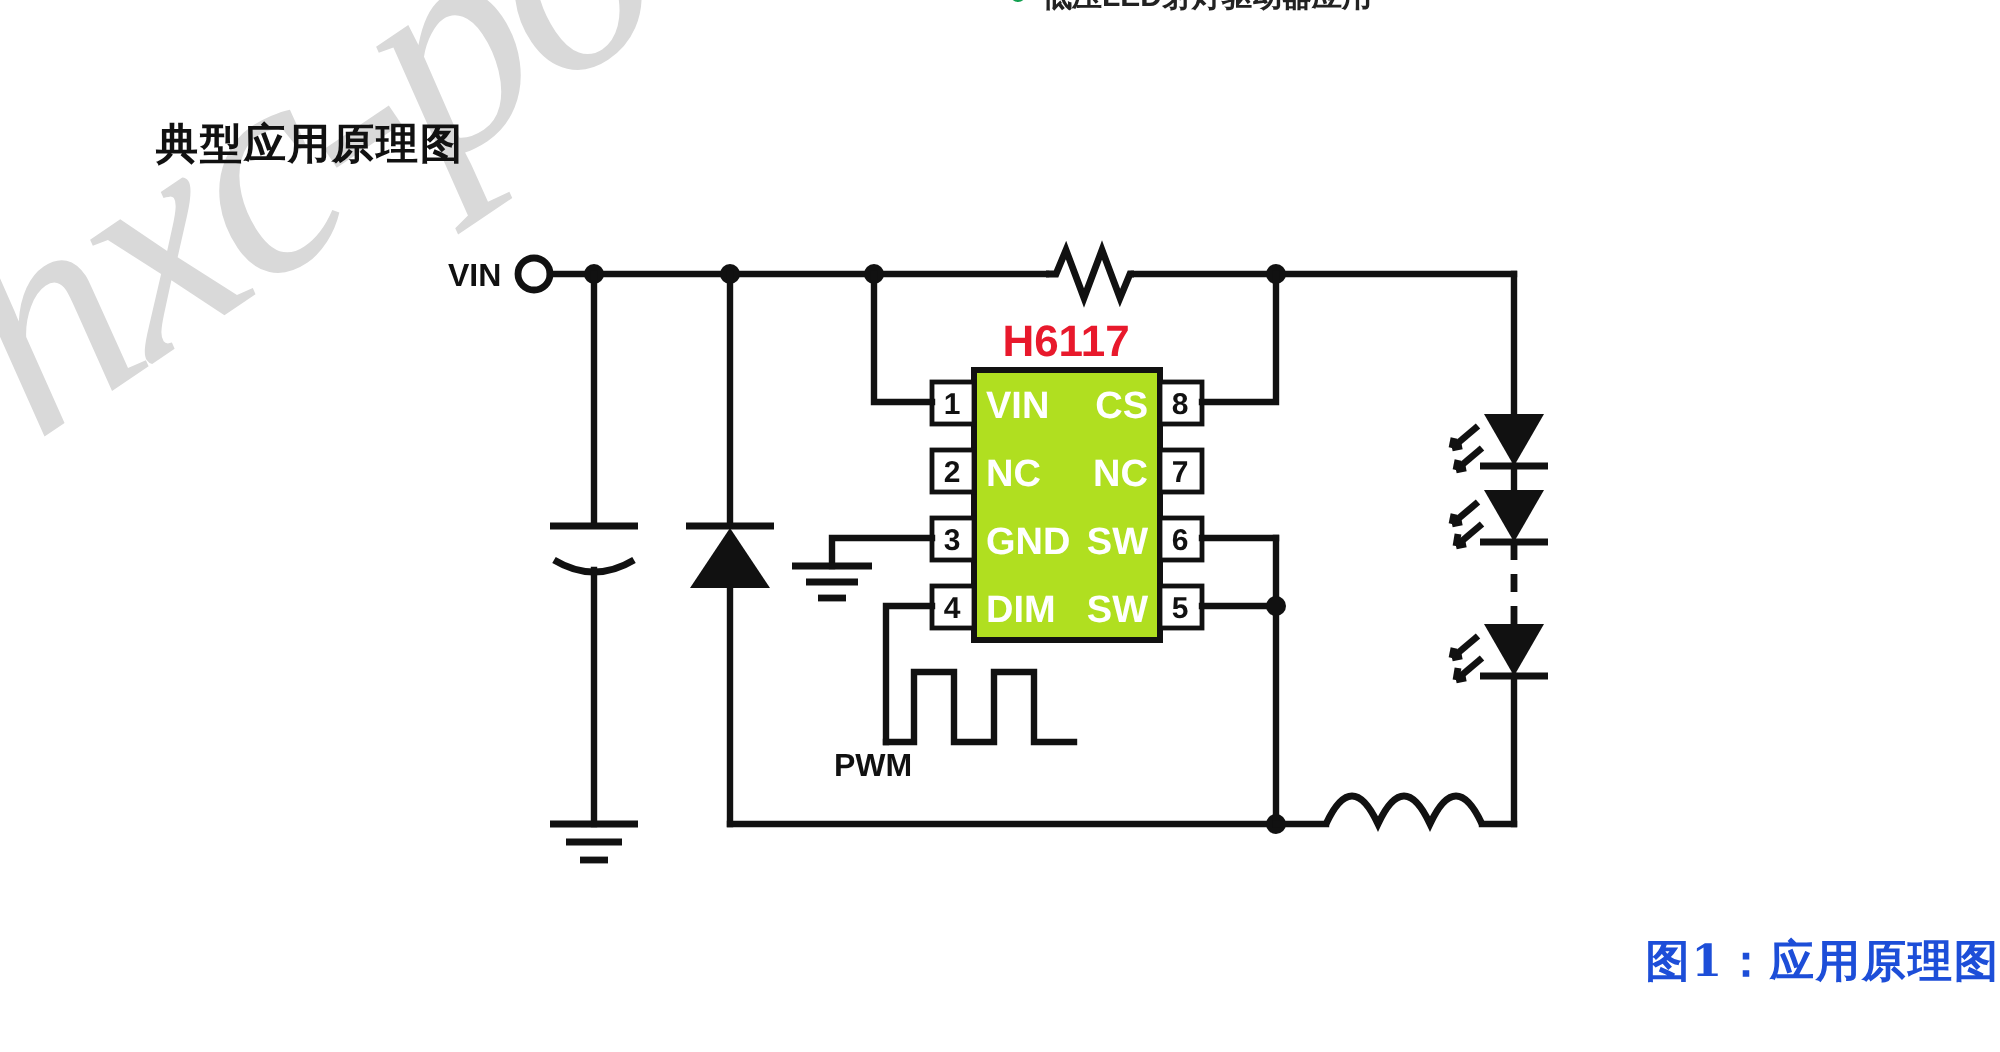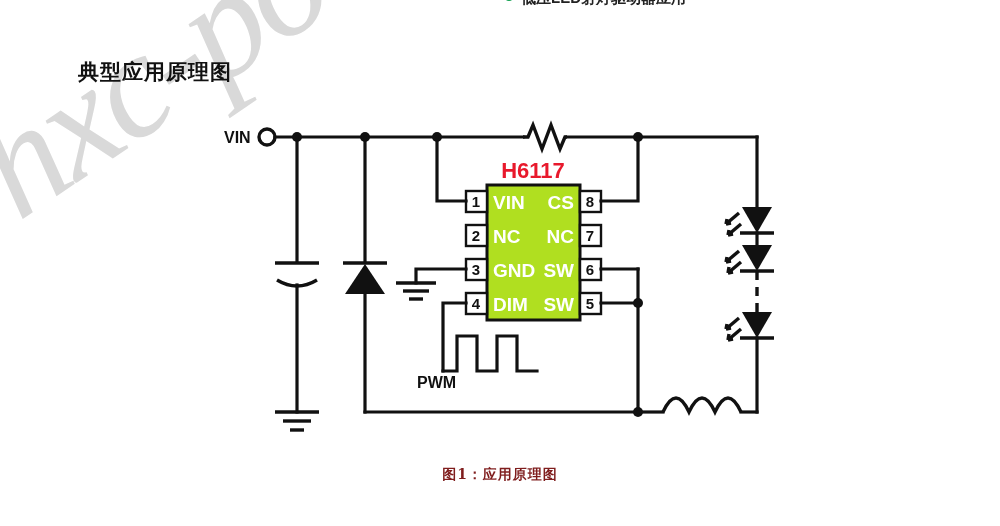--- a/index.html
+++ b/index.html
@@ -77,25 +77,25 @@
     color: #111111;
     letter-spacing: 1px;
     z-index: 4;
   }
   
   .figure-caption {
     position: absolute;
     left: 0;
     top: 466px;
     width: 1000px;
-    text-align: center;
+    text-align: right;
     font-family: "DejaVu Serif", serif;
-    font-size: 14px;
-    font-weight: bold;
-    color: #7f1d1d;
+    font-size: 22px;
+    font-weight: bold;
+    color: #1d4ed8;
     letter-spacing: 1px;
     z-index: 4;
   }
   
   #schematic {
     position: absolute;
     left: 0; top: 0;
     width: 1000px;
     height: 526px;
     z-index: 3;

